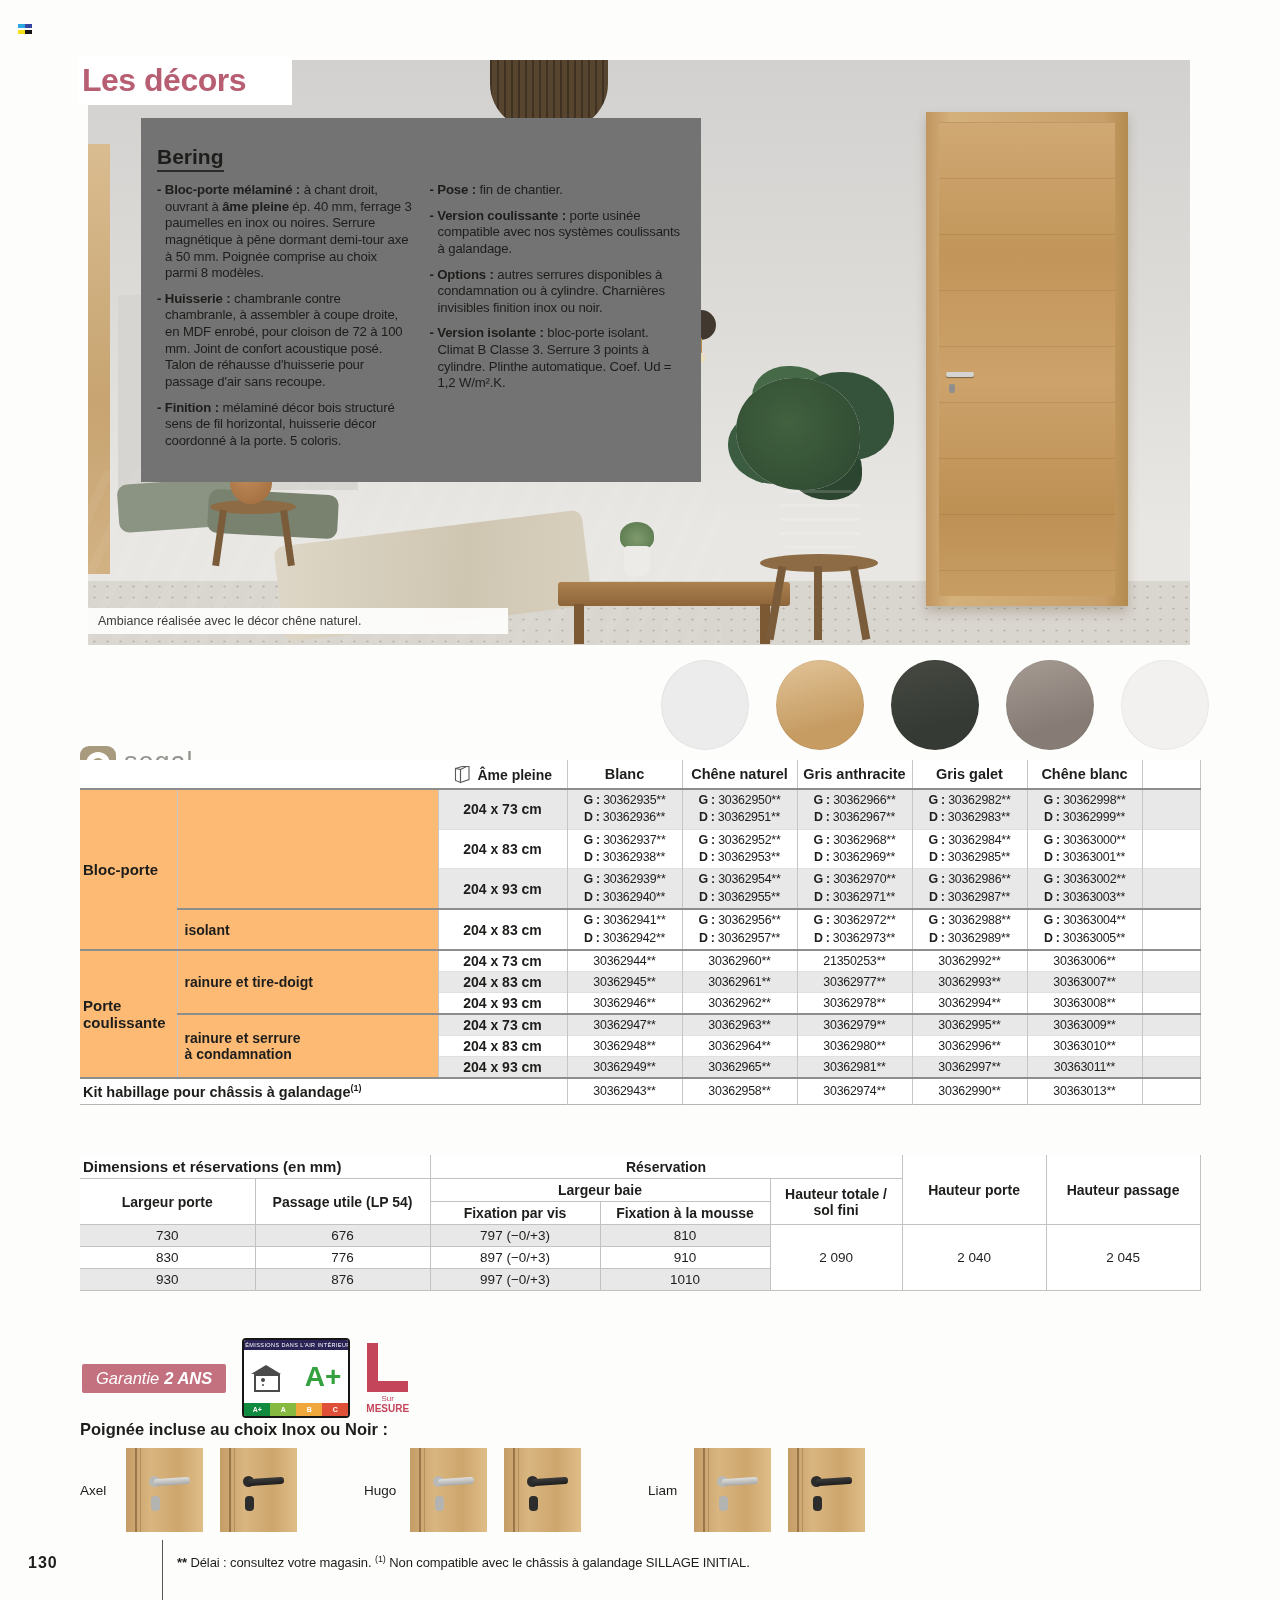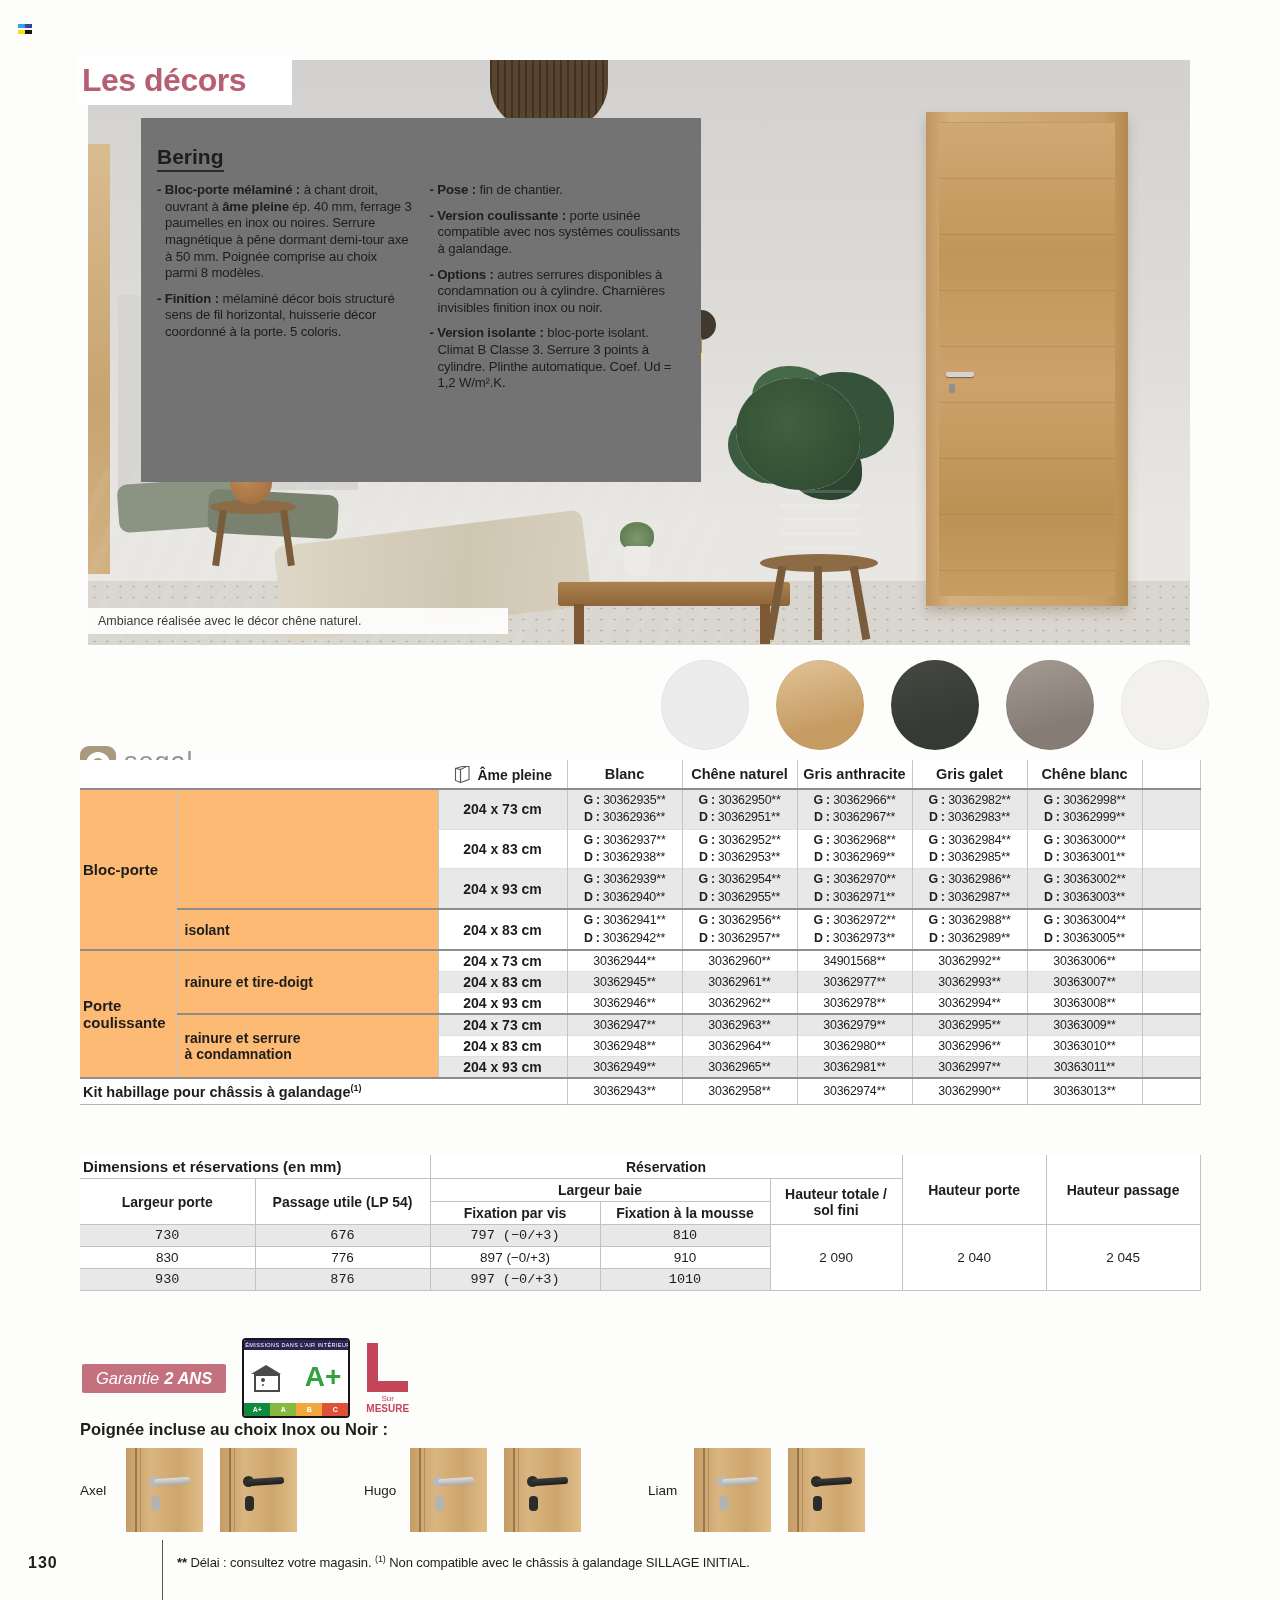--- a/index.html
+++ b/index.html
@@ -116,21 +116,21 @@
   sup.fn{font-size:9px;vertical-align:super;}
 
   
   .dims{left:80px;top:1155px;}
   table.dt{border-collapse:collapse;table-layout:fixed;width:1120px;background:#fff;}
   .dt th,.dt td{border:1px solid #c2c2c2;padding:3px 2px;text-align:center;font-size:13.5px;}
   .dt th{font-size:14px;}
   .dt .ttl{text-align:left;font-size:15px;padding-left:3px;}
   .dt tr:first-child > *{border-top:none;}
   .dt th:first-child,.dt td.first{border-left:none;}
-  .dt tr.shaded td.shadeable{background:#e8e8e8;font-family:Liberation Mono, monospace;}
+  .dt tr.shaded td.shadeable{background:#e8e8e8;}
 
   
   .badges{left:82px;top:1338px;display:flex;align-items:center;gap:16px;}
   .garantie{background:#c3707f;color:#ffffff;padding:5px 14px;font-size:16.5px;font-style:italic;border-radius:2px;}
   .garantie b{margin-left:5px;font-style:italic;}
   .aplus{width:104px;height:76px;border:2px solid #161616;border-radius:4px;background:#fff;overflow:hidden;
          display:flex;flex-direction:column;}
   .aplus-head{background:#2a2456;color:#fff;font-size:5.5px;text-align:center;padding:2px 1px;letter-spacing:.4px;white-space:nowrap;}
   .aplus-body{flex:1;display:flex;align-items:center;justify-content:space-between;padding:1px 7px;}
   .house{width:30px;height:24px;position:relative;}
@@ -211,20 +211,21 @@
     </div>
   </div>
   <div class="ph-caption">Ambiance réalisée avec le décor chêne naturel.</div>
 </div>
 
 <div class="abs info-box">
   <h2>Bering</h2>
   <div class="cols">
     <div class="col">
         <p class="spec"><b>- Bloc-porte mélaminé : </b><span>à chant droit, ouvrant à </span><b>âme pleine</b><span> ép. 40 mm, ferrage 3 paumelles en inox ou noires. Serrure magnétique à pêne dormant demi-tour axe à 50 mm. Poignée comprise au choix parmi 8 modèles.</span></p>
+        <p class="spec"><b>- Huisserie : </b><span>chambranle contre chambranle, à assembler à coupe droite, en MDF enrobé, pour cloison de 72 à 100 mm. Joint de confort acoustique posé. Talon de réhausse d'huisserie pour passage d'air sans recoupe.</span></p>
         <p class="spec"><b>- Finition : </b><span>mélaminé décor bois structuré sens de fil horizontal, huisserie décor coordonné à la porte. 5 coloris.</span></p>
       </div>
     <div class="col">
       <p class="spec"><b>- Pose : </b><span>fin de chantier.</span></p>
         <p class="spec"><b>- Version coulissante : </b><span>porte usinée compatible avec nos systèmes coulissants à galandage.</span></p>
         <p class="spec"><b>- Options : </b><span>autres serrures disponibles à condamnation ou à cylindre. Charnières invisibles finition inox ou noir.</span></p>
         <p class="spec"><b>- Version isolante : </b><span>bloc-porte isolant. Climat B Classe 3. Serrure 3 points à cylindre. Plinthe automatique. Coef. Ud = 1,2 W/m².K.</span></p>
     </div>
   </div>
 </div>
@@ -388,21 +389,21 @@
             <div><b>D : </b>30363005**</div>
           </td>
           <td class="shadeable"></td>
         </tr>
         <tr class="thick">
           <td class="cat" rowspan="6">Porte coulissante</td>
           <td class="sub" rowspan="3">rainure et tire-doigt</td>
           <td class="size shadeable">204 x 73 cm</td>
           <td class="code shadeable">30362944**</td>
           <td class="code shadeable">30362960**</td>
-          <td class="code shadeable">34901568**</td>
+          <td class="code shadeable">21350253**</td>
           <td class="code shadeable">30362992**</td>
           <td class="code shadeable">30363006**</td>
           <td class="shadeable"></td>
         </tr>
         <tr class="shaded ">
           <td class="size shadeable">204 x 83 cm</td>
           <td class="code shadeable">30362945**</td>
           <td class="code shadeable">30362961**</td>
           <td class="code shadeable">30362977**</td>
           <td class="code shadeable">30362993**</td>

